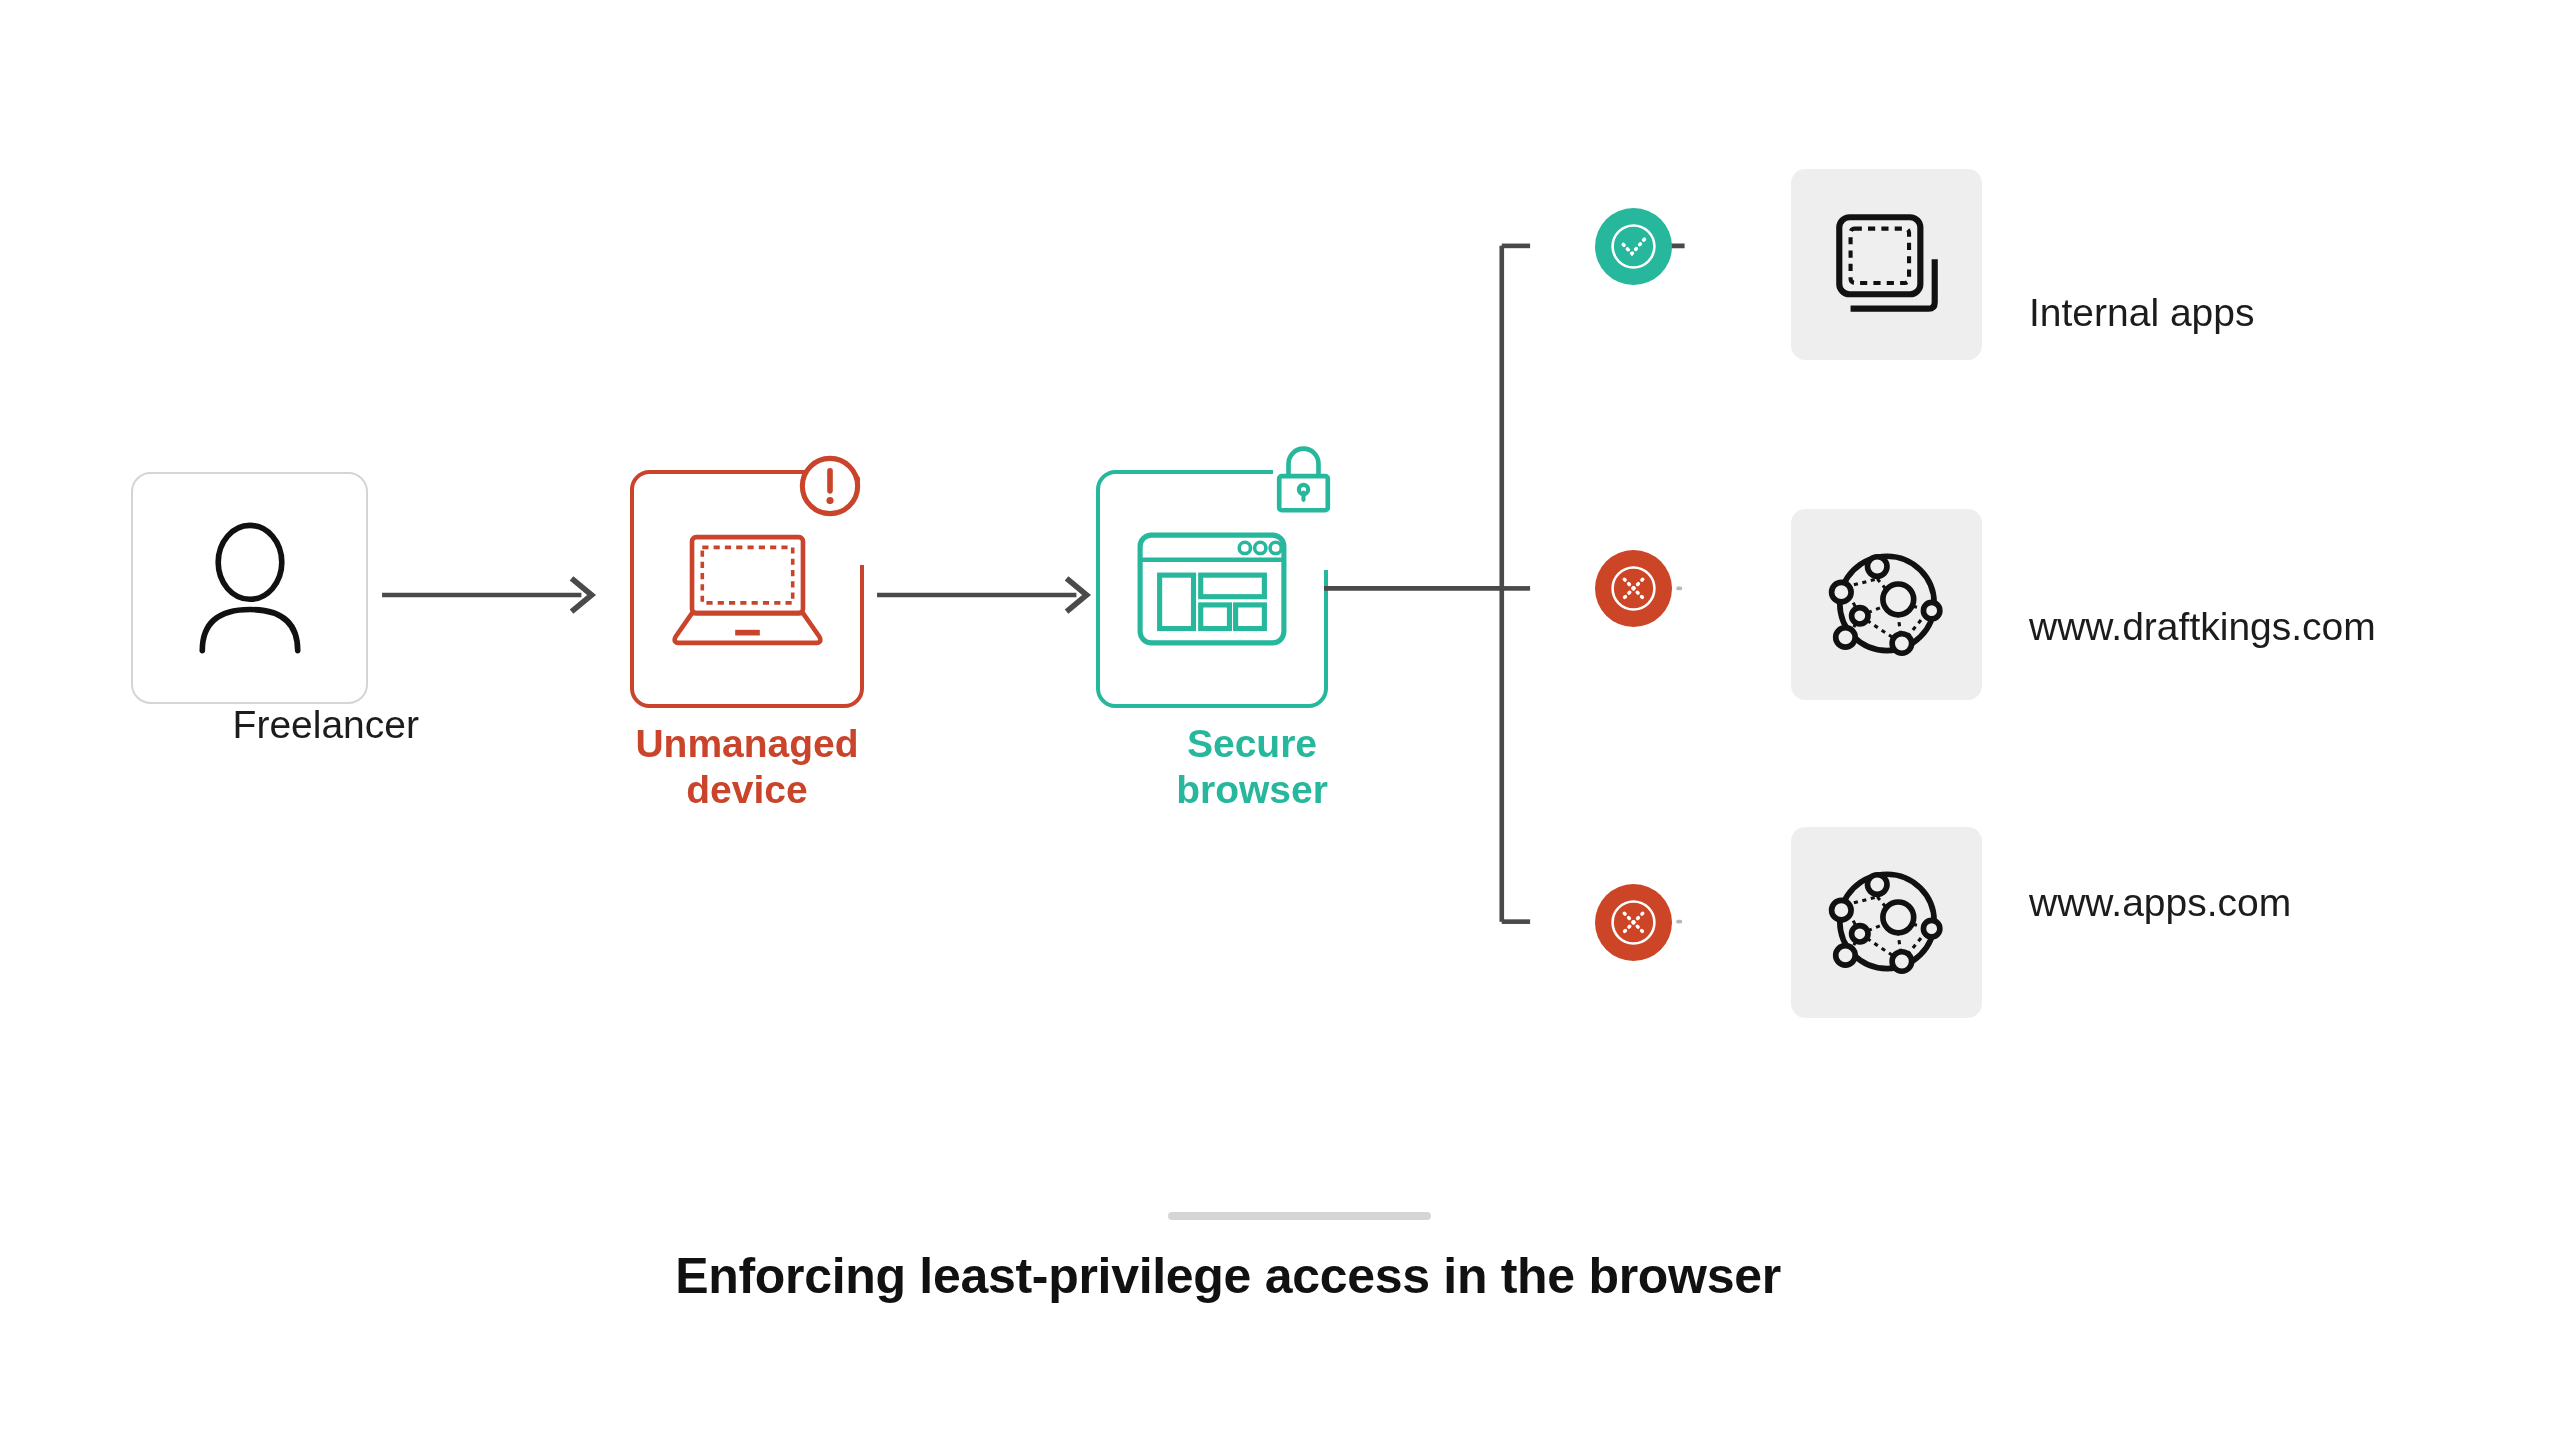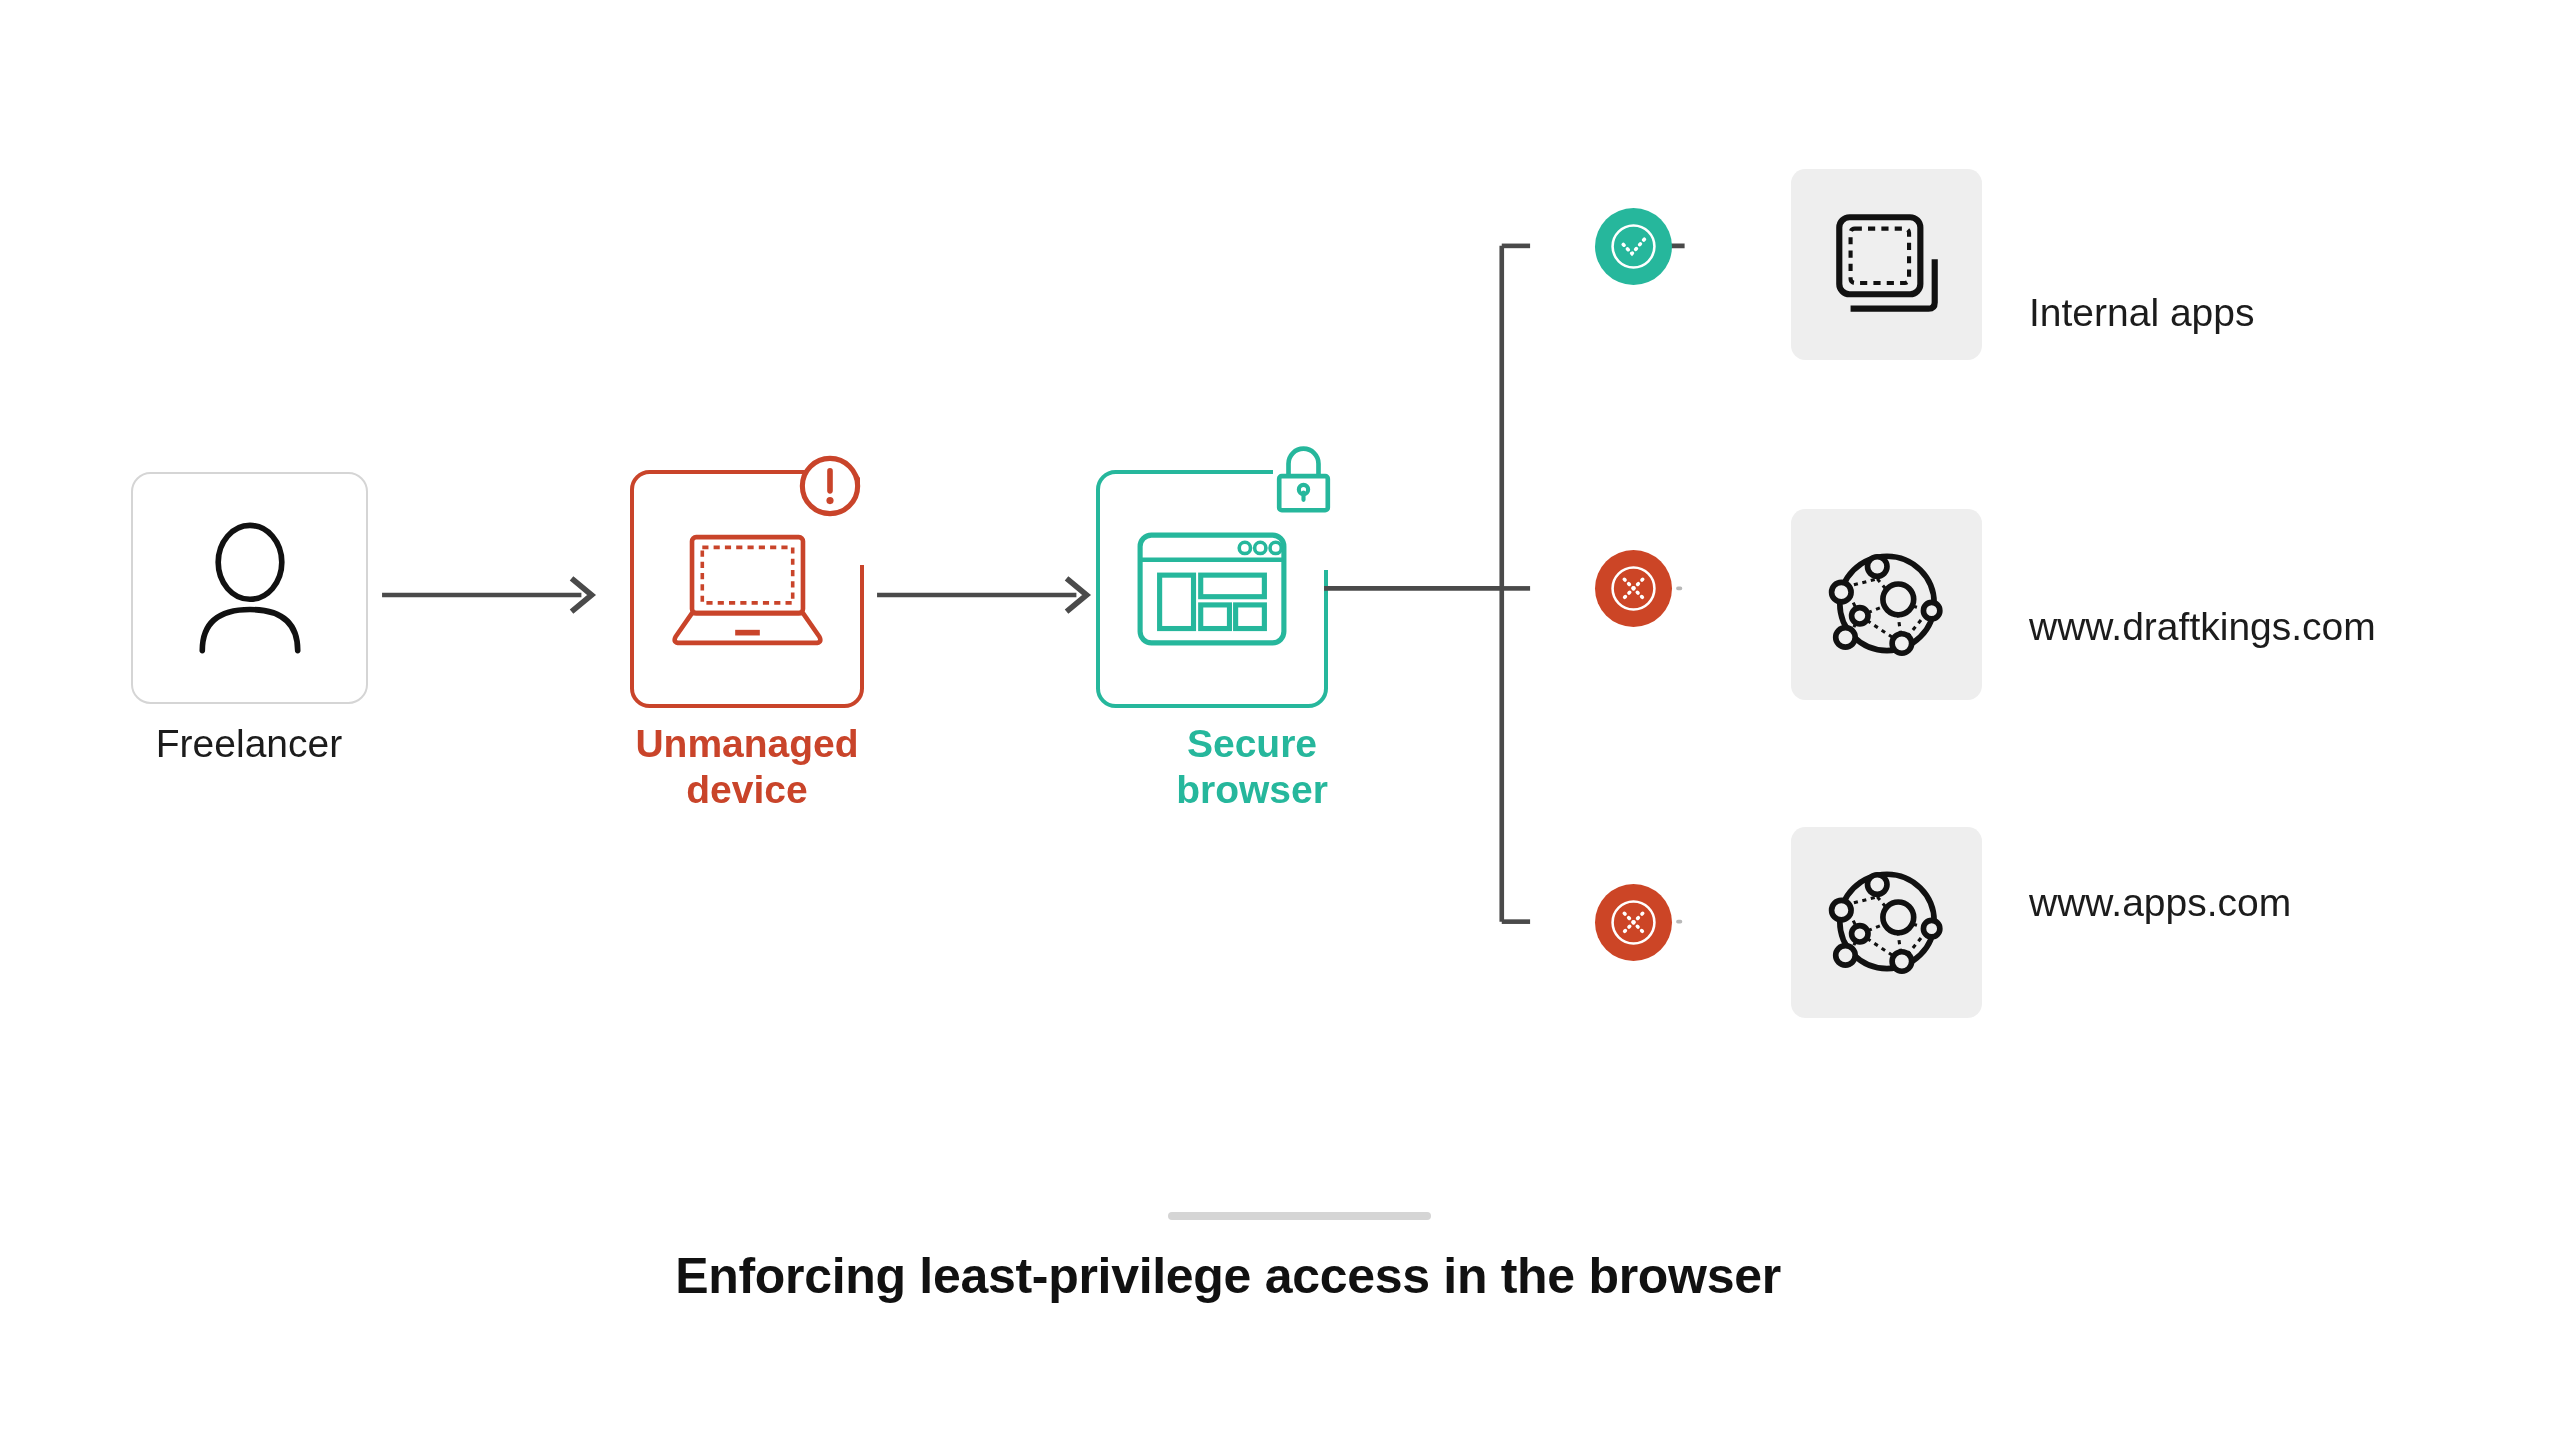--- a/index.html
+++ b/index.html
@@ -66,25 +66,26 @@
 
   
   .node-caption {
     position: absolute;
     text-align: center;
     line-height: 1.17;
     white-space: pre-line;
   }
   .cap-freelancer {
     left: 79px;
-    top: 721px;
+    top: 702px;
     width: 340px;
     font-size: 39px;
     color: #1c1c1c;
     font-weight: 400;
+    text-align: right;
   }
   .cap-unmanaged {
     left: 577px;
     top: 721px;
     width: 340px;
     font-size: 39px;
     color: #c9442a;
     font-weight: 700;
   }
   .cap-secure {

